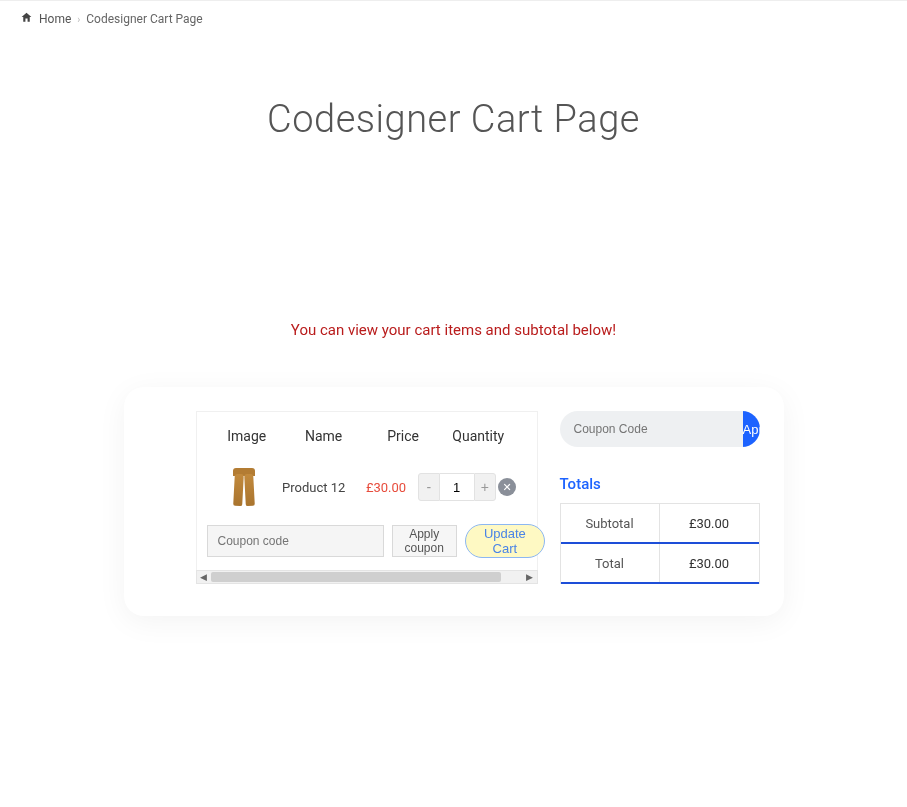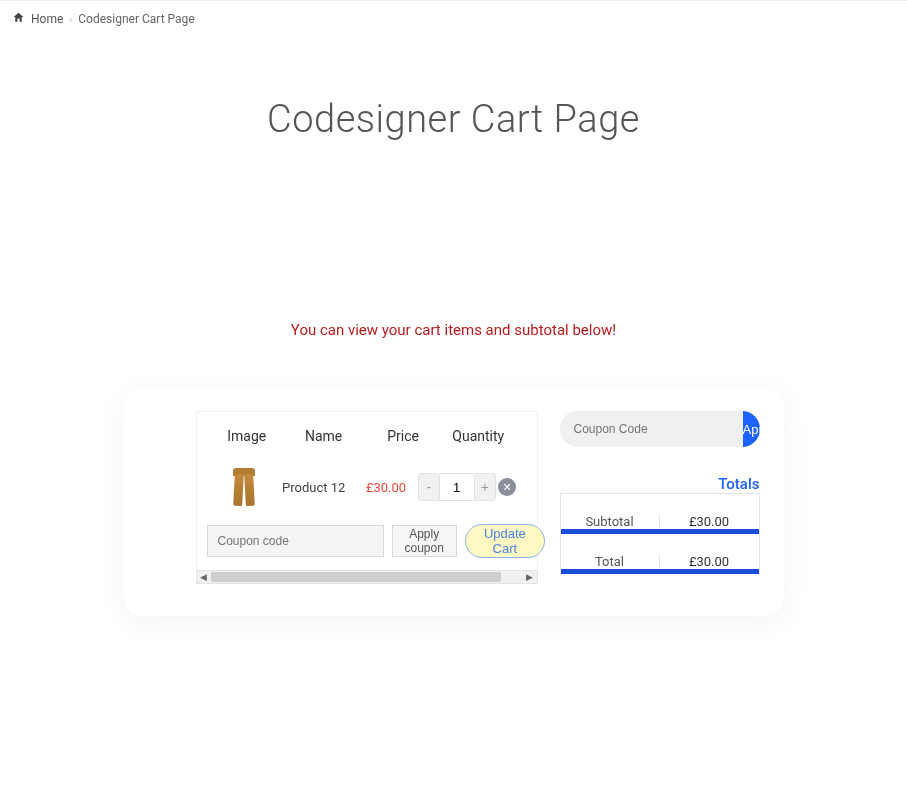--- a/index.html
+++ b/index.html
@@ -9,21 +9,21 @@
     color: #333;
     width: 907px;
     height: 807px;
     overflow: hidden;
   }
   .top-border { border-top: 1px solid #eee; }
   .breadcrumb {
     display: flex;
     align-items: center;
     gap: 6px;
-    padding: 10px 12px;
+    padding: 10px 20px;
     font-size: 12px;
     color: #666;
   }
   .breadcrumb .home-icon { font-size: 13px; color: #444; }
   .breadcrumb .sep { color: #bbb; font-size: 10px; }
   .breadcrumb a { color: #555; text-decoration: none; }
   .page-title {
     text-align: center;
     font-size: 38px;
     font-weight: 300;
@@ -163,27 +163,28 @@
   }
   .coupon-pill input {
     flex:1; border:none; background:transparent; padding:0 14px;
     font-size:12px; color:#555; outline:none;
   }
   .coupon-pill button {
     width:62px; border:none; background:#1d63ff; color:#fff;
     font-size:13px; font-weight:500; cursor:pointer;
   }
   .totals-title {
-    text-align:right; color:#1d63ff; font-size:15px; font-weight:500;
+    text-align:left; color:#1d63ff; font-size:15px; font-weight:500;
+    margin-bottom:10px;
   }
   .totals-table {
     border:1px solid #e3e3e3; border-bottom:none; font-size:13px;
   }
   .totals-row {
-    display:flex; border-bottom:5px solid #1d4ed8; height:40px;align-items:flex-end;
+    display:flex; border-bottom:2px solid #1d4ed8; height:40px;
   }
   .totals-row .label {
     width:50%; display:flex; align-items:center; justify-content:center;
     color:#555; border-right:1px solid #e3e3e3;
   }
   .totals-row .value {
     width:50%; display:flex; align-items:center; justify-content:center;
     color:#333;
   }
   .checkout-btn {

